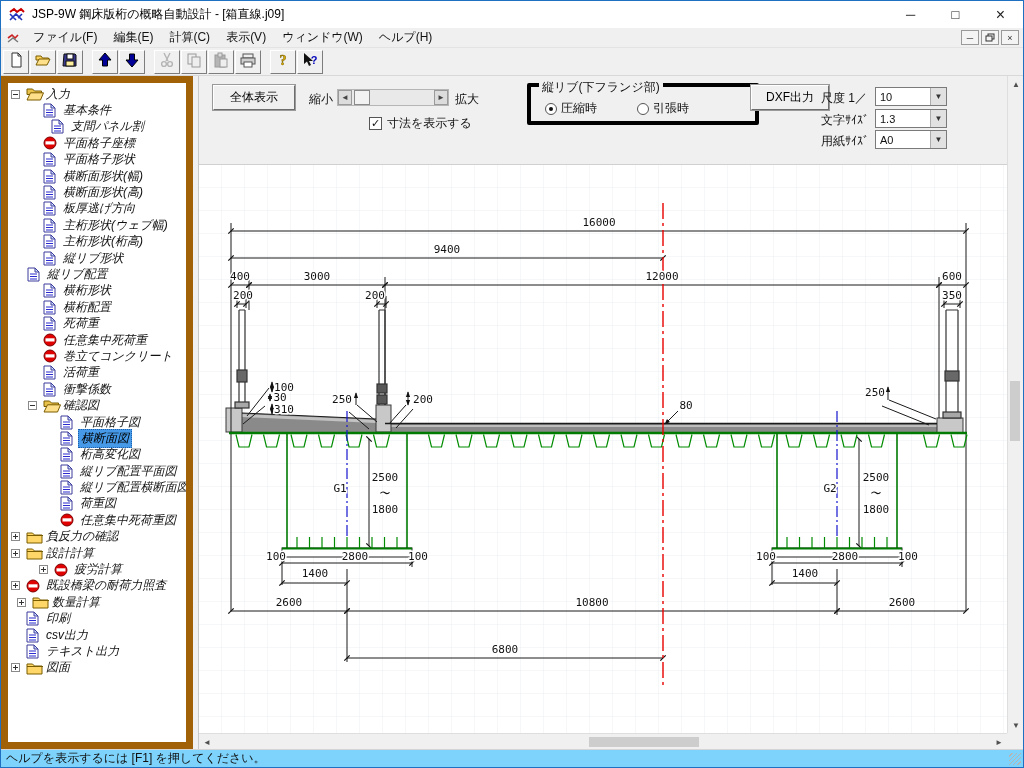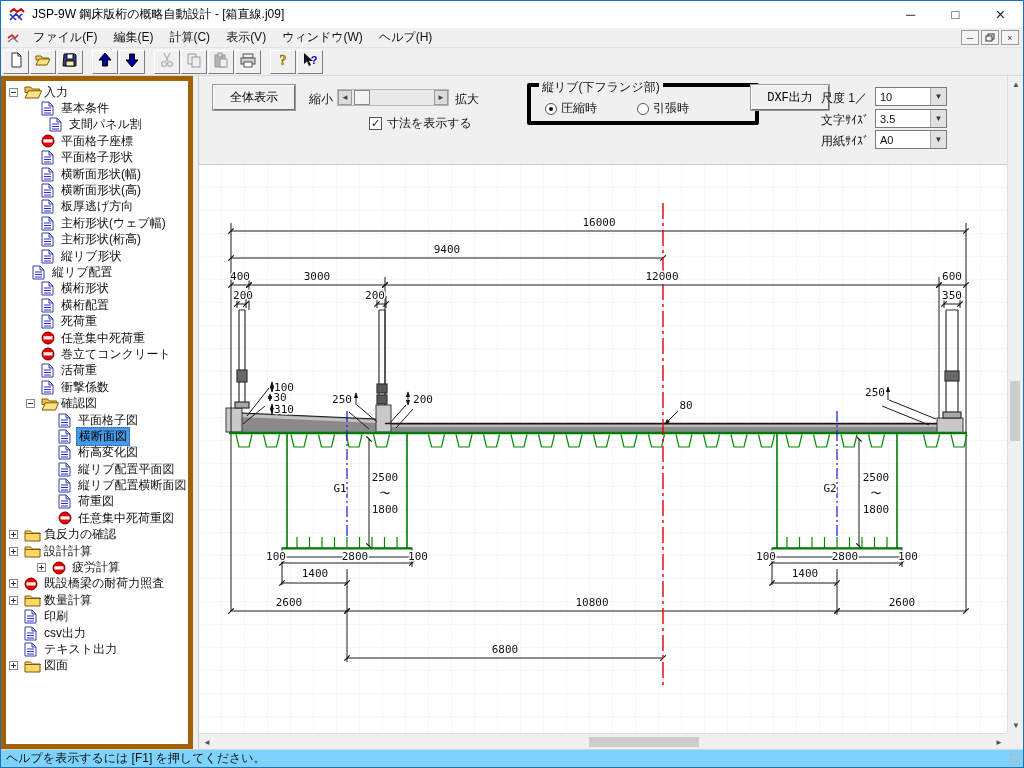--- a/index.html
+++ b/index.html
@@ -20,21 +20,21 @@
   .mdi-btns { margin-left:auto; display:flex; gap:2px; padding-right:4px; }
   .mdibtn { width:18px; height:15px; background:#f4f4f4; border:1px solid #9a9a9a; display:flex; align-items:center; justify-content:center; font-size:9px; color:#333; }
 
   
   .toolbar { height:28px; background:#f0f0f0; display:flex; align-items:center; padding:2px 2px; gap:1px; border-bottom:1px solid #d8d8d8; flex:0 0 auto; }
   .tbtn { width:26px; height:24px; background:#f0f0f0; border-top:1px solid #fff; border-left:1px solid #fff; border-right:1px solid #7d7d7d; border-bottom:1px solid #7d7d7d; display:flex; align-items:center; justify-content:center; }
   .tsep { width:7px; height:24px; }
 
   
   .main { flex:1; display:flex; min-height:0; }
-  .treepanel { width:192px; background:#fff; border:5px solid #a16207; overflow:hidden; padding-top:3px; }
+  .treepanel { width:192px; background:#fff; border:7px solid #a16207; overflow:hidden; padding-top:3px;font-style:italic; }
   .splitter { width:6px; background:#f0f0f0; border-right:1px solid #c8c8c8; }
   .tree-row { height:16.4px; display:flex; align-items:center; white-space:nowrap; }
   .tree-row .box { width:9px; height:9px; margin-right:6px; flex:0 0 auto; }
   .tree-row .nobox { width:15px; flex:0 0 auto; }
   .tree-row .ticon { width:18px; display:flex; align-items:center; flex:0 0 auto; }
   .tree-row .tlabel { padding:0 2px; font-size:12px; }
   .tree-row .tlabel.sel { background:#469ae8; border:1px dotted #1c5fae; color:#000; }
 
   .rightpanel { flex:1; position:relative; background:#f0f0f0; min-width:0; }
   .controls { position:absolute; left:0; top:0; right:16px; height:88px; background:#f0f0f0; }
@@ -49,21 +49,21 @@
   .sl-arrow.right { margin-left:auto; }
   #lbl-zoomin { position:absolute; left:256px; top:15px; }
   .checkbox-row { position:absolute; left:170px; top:39px; display:flex; align-items:center; gap:5px; }
   .cbox { width:13px; height:13px; background:#fff; border:1px solid #555; font-size:11px; line-height:11px; text-align:center; color:#111; font-weight:bold; }
   .groupbox { position:absolute; left:328px; top:7px; width:232px; height:42px; border:4px solid #000000; border-radius:2px; }
   .groupbox .gtitle { position:absolute; left:8px; top:-8px; background:#f0f0f0; padding:0 3px; }
   .radio-row { position:absolute; left:14px; top:13px; display:flex; gap:40px; }
   .radio { display:flex; align-items:center; gap:4px; }
   .rdot { width:12px; height:12px; border:1px solid #555; border-radius:50%; background:#fff; position:relative; }
   .rdot.on::after { content:""; position:absolute; left:3px; top:3px; width:4px; height:4px; border-radius:50%; background:#111; }
-  #dxf-btn { position:absolute; left:552px; top:9px; width:78px; height:25px;font-family:Liberation Mono, monospace; }
+  #dxf-btn { position:absolute; left:552px; top:9px; width:78px; height:25px; }
   .combo-label { position:absolute; left:622px; }
   .combo { position:absolute; left:676px; width:72px; height:19px; background:#fff; border:1px solid #7a7a7a; display:flex; align-items:center; }
   .combo .cval { flex:1; padding-left:4px; font-size:11px; }
   .combo .cbtn { width:16px; height:100%; background:#e1e1e1; border-left:1px solid #adadad; font-size:8px; color:#333; display:flex; align-items:center; justify-content:center; }
 
   
   .vscroll { position:absolute; right:0; top:0; bottom:16px; width:16px; background:#f0f0f0; border-left:1px solid #dedede; display:flex; flex-direction:column; }
   .hscroll { position:absolute; left:0; right:16px; bottom:0; height:16px; background:#f0f0f0; border-top:1px solid #dedede; display:flex; }
   .sb-arrow { width:16px; height:16px; color:#505050; font-size:8px; display:flex; align-items:center; justify-content:center; flex:0 0 auto; }
   .vthumb { width:10px; margin:0 3px; height:60px; background:#cdcdcd; position:absolute; top:305px; right:0; }
@@ -344,21 +344,21 @@
               <path d="M8,1 l4,4 h-4 z" fill="#cfe0ff" stroke="#3c3c9c"></path>
               <g stroke="#2a2ad0">
                 <line x1="3" y1="7" x2="10" y2="7"></line>
                 <line x1="3" y1="9.5" x2="10" y2="9.5"></line>
                 <line x1="3" y1="12" x2="10" y2="12"></line>
               </g>
             </svg>
           </span>
           <span class="tlabel">縦リブ形状</span>
         </div>
-        <div class="tree-row" style="padding-left: 11px;">
+        <div class="tree-row" style="padding-left: 4px;">
           <span class="nobox"></span>
           <span class="ticon">
             <svg width="13" height="15">
               <path d="M1,1 h7 l4,4 v9 h-11 z" fill="#fff" stroke="#3c3c9c"></path>
               <path d="M8,1 l4,4 h-4 z" fill="#cfe0ff" stroke="#3c3c9c"></path>
               <g stroke="#2a2ad0">
                 <line x1="3" y1="7" x2="10" y2="7"></line>
                 <line x1="3" y1="9.5" x2="10" y2="9.5"></line>
                 <line x1="3" y1="12" x2="10" y2="12"></line>
               </g>
@@ -623,21 +623,21 @@
             <line x1="4.5" y1="2" x2="4.5" y2="7" stroke="#333"></line>
           </svg>
           <span class="ticon">
             <svg width="14" height="14">
               <circle cx="7" cy="7" r="6" fill="#e00000" stroke="#7a0000"></circle>
               <rect x="2.5" y="5.3" width="9" height="3.2" fill="#fff"></rect>
             </svg>
           </span>
           <span class="tlabel">既設橋梁の耐荷力照査</span>
         </div>
-        <div class="tree-row" style="padding-left: 3px;">
+        <div class="tree-row" style="padding-left: 9px;">
           <svg class="box" width="9" height="9">
             <rect x="0.5" y="0.5" width="8" height="8" fill="#fff" stroke="#8a8a8a"></rect>
             <line x1="2" y1="4.5" x2="7" y2="4.5" stroke="#333"></line>
             <line x1="4.5" y1="2" x2="4.5" y2="7" stroke="#333"></line>
           </svg>
           <span class="ticon">
             <svg width="17" height="14">
               <path d="M1,3 h5.5 l2,2 h7.5 v8 h-15 z" fill="#ffd769" stroke="#7a5c00"></path>
               <path d="M1,5.5 h16" stroke="#7a5c00"></path>
             </svg>
@@ -735,21 +735,21 @@
           </div>
         </div>
         <button class="btn" id="dxf-btn">DXF出力</button>
         <span class="combo-label" style="top:14px">尺度 1／</span>
         <div class="combo" style="top:11px">
           <span class="cval">10</span>
           <span class="cbtn">▼</span>
         </div>
         <span class="combo-label" style="top:36px">文字ｻｲｽﾞ</span>
         <div class="combo" style="top:33px">
-          <span class="cval">3.5</span>
+          <span class="cval">1.3</span>
           <span class="cbtn">▼</span>
         </div>
         <span class="combo-label" style="top:57px">用紙ｻｲｽﾞ</span>
         <div class="combo" style="top:54px">
           <span class="cval">A0</span>
           <span class="cbtn">▼</span>
         </div>
       </div>
 
       <div class="canvas">

